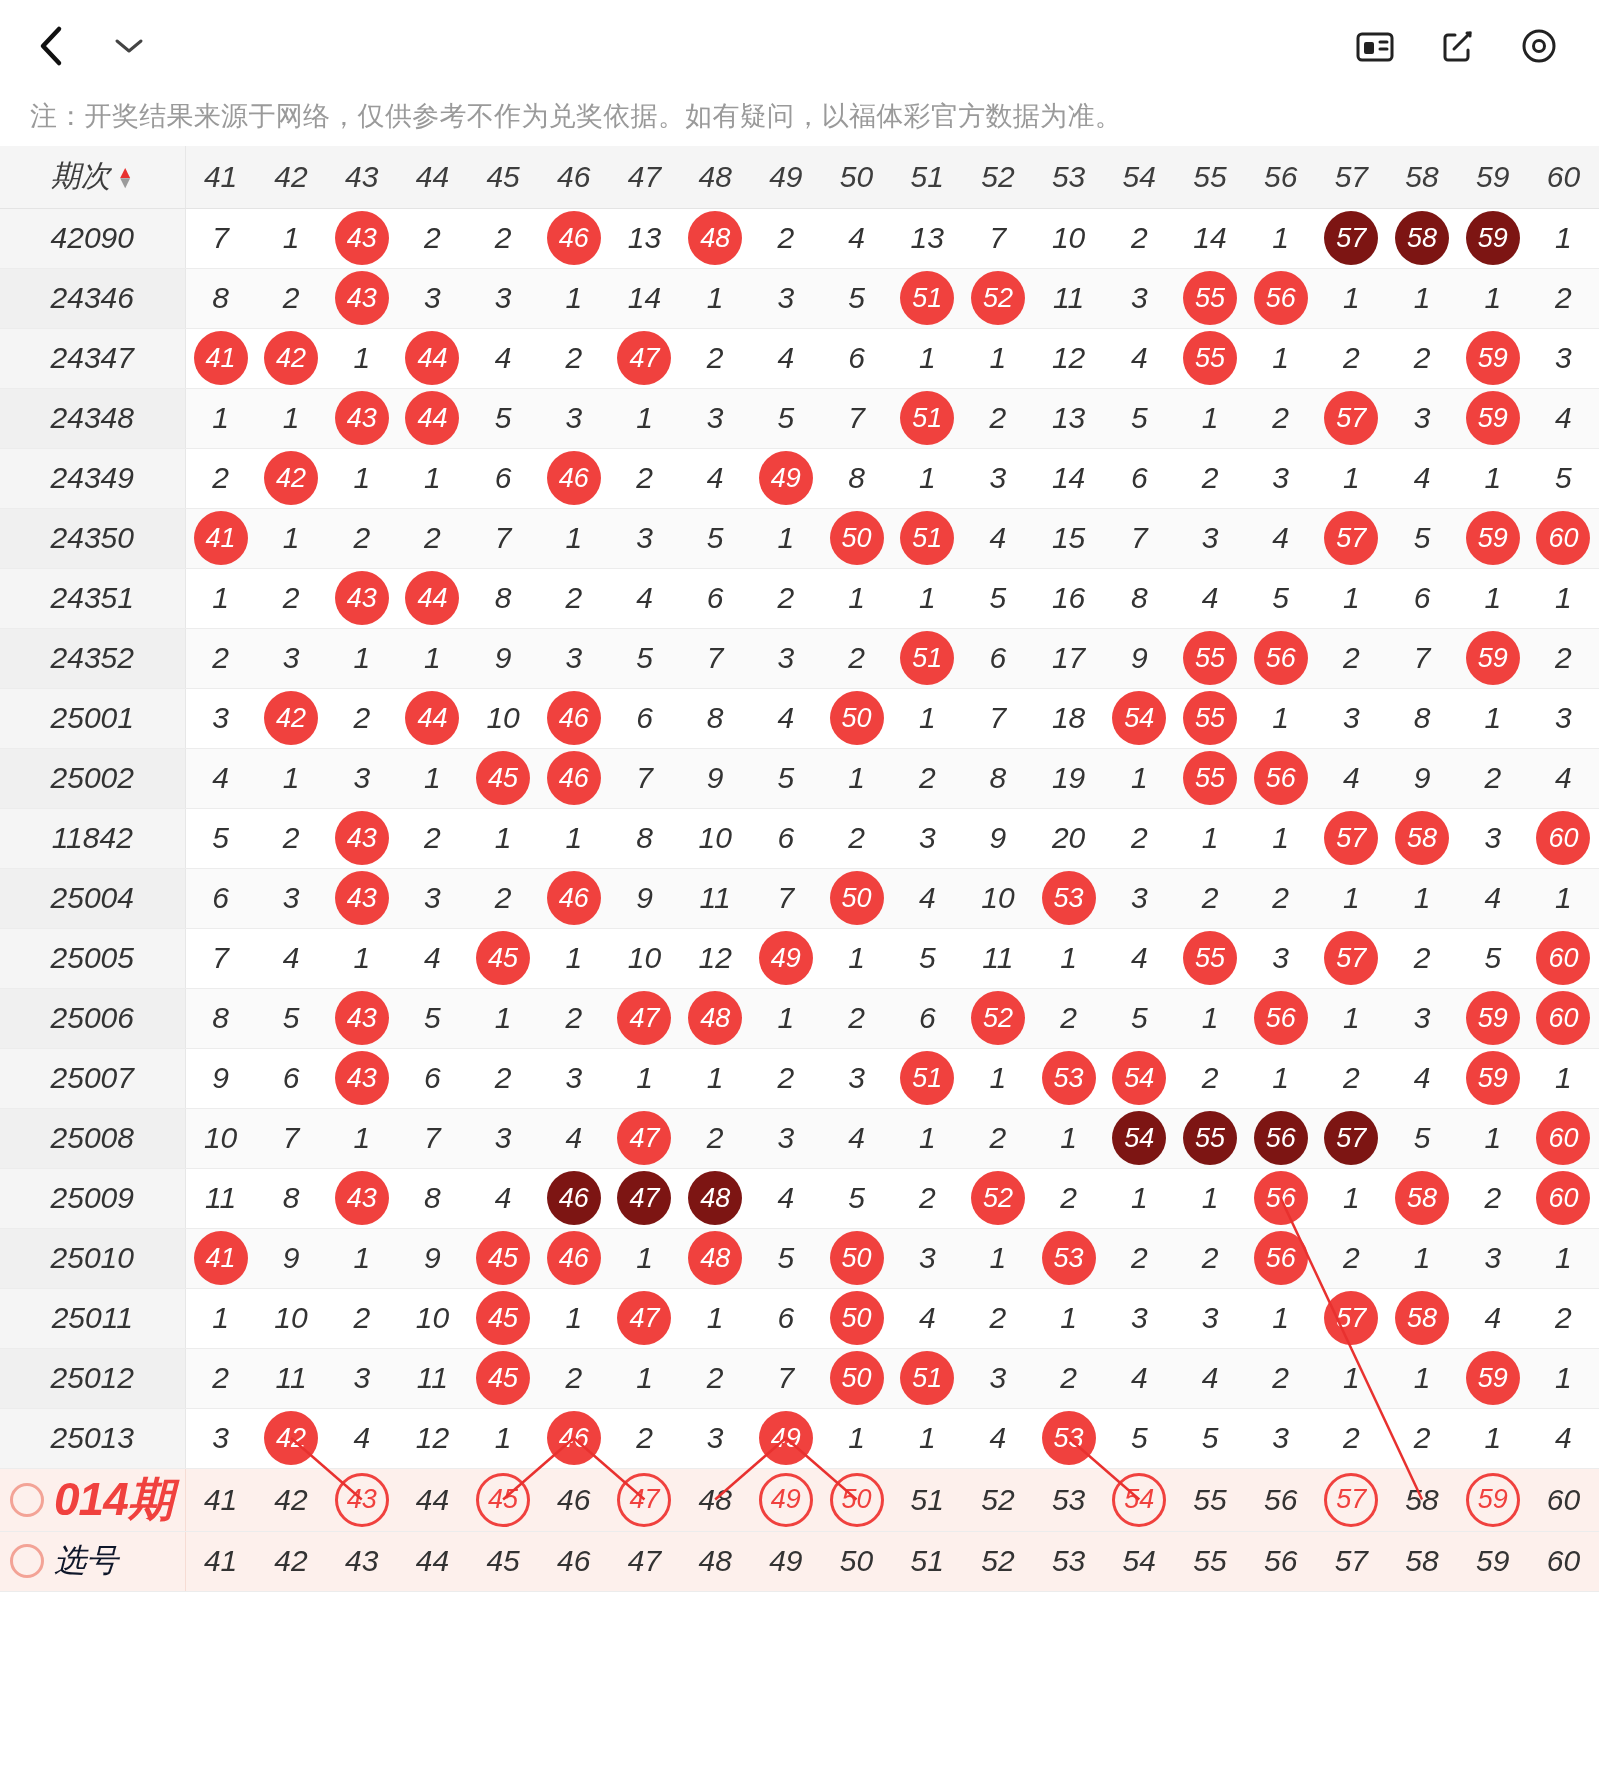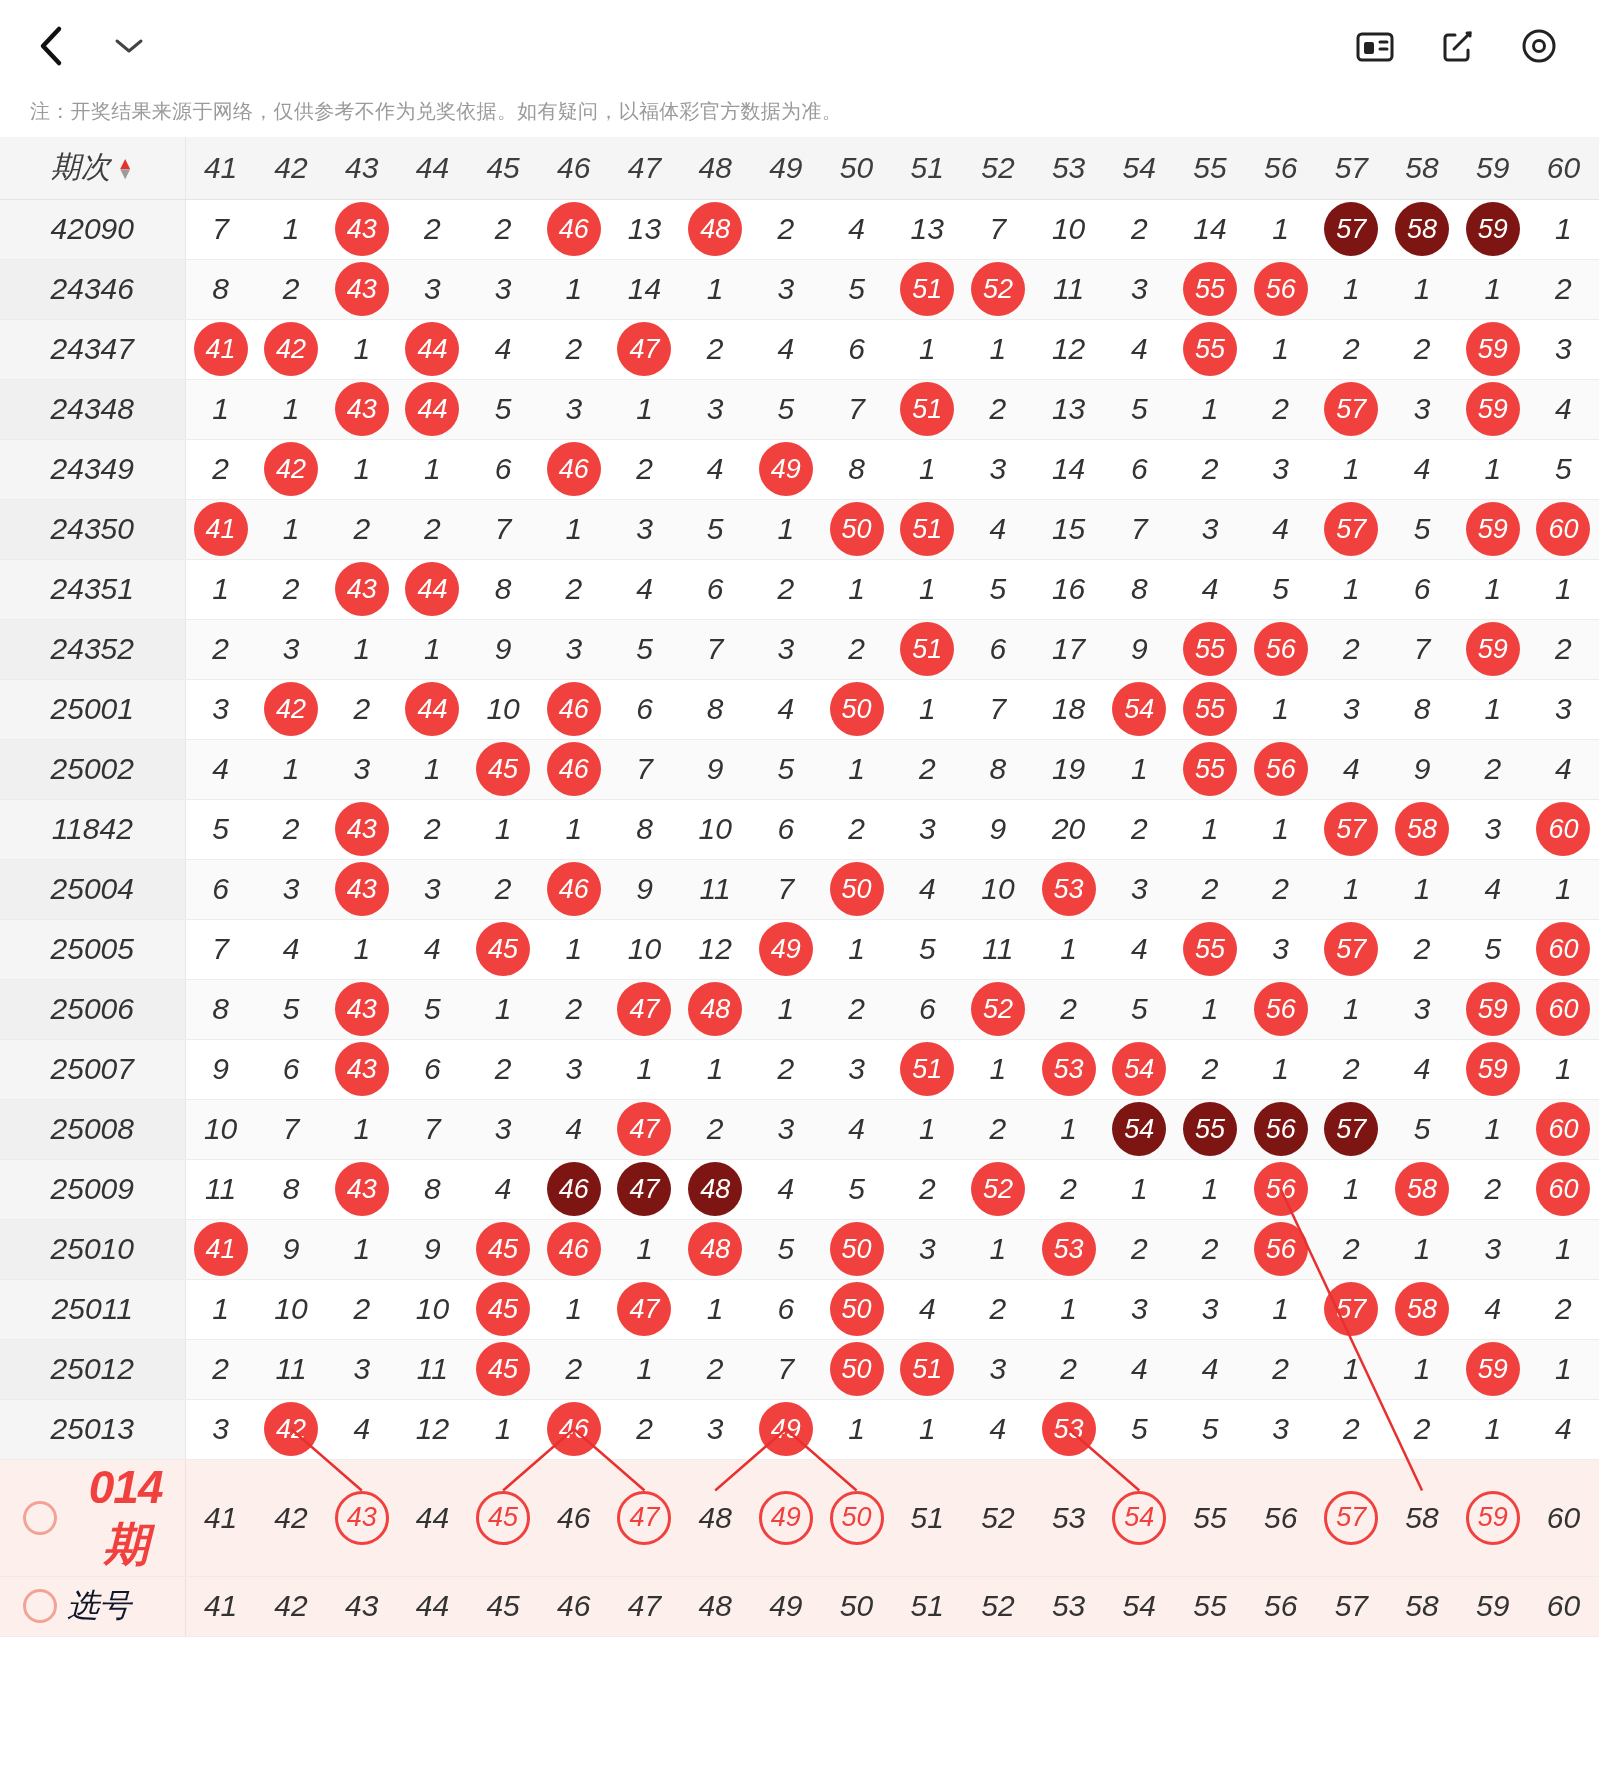--- a/index.html
+++ b/index.html
@@ -37,21 +37,21 @@
     width: 34px; height: 34px;
     display: flex; align-items: center; justify-content: center;
     cursor: pointer;
   }
   .header-spacer { flex: 1; }
   .header-actions { display: flex; align-items: center; gap: 42px; padding-right: 10px; }
   .hicon { width: 40px; height: 40px; display: flex; align-items: center; justify-content: center; cursor: pointer; }
 
   
   .note {
-    font-size: 20px;
+    font-size: 27px;
     color: #9a9a9a;
     padding: 6px 30px 12px 30px;
     letter-spacing: 0.3px;
   }
 
   
   .table-wrap { width: 100%; overflow: hidden; position: relative; }
   table.grid {
     border-collapse: collapse;
     width: 1483px;
@@ -154,21 +154,21 @@
     display: inline-flex;
     align-items: center;
     justify-content: center;
     width: 54px; height: 54px;
     border-radius: 50%;
     border: 3px solid #f0413e;
     color: #f0413e;
     font-size: 27px;
     background: transparent;
   }
-  .footer-label-inner { display: flex; align-items: center; justify-content: flex-start; padding-left: 23px; }
+  .footer-label-inner { display: flex; align-items: center; justify-content: flex-start; padding-left: 10px; }
 
   
   .overlay {
     position: absolute;
     top: 0; left: 0;
     pointer-events: none;
   }
 </style>
 </head>
 <body>

